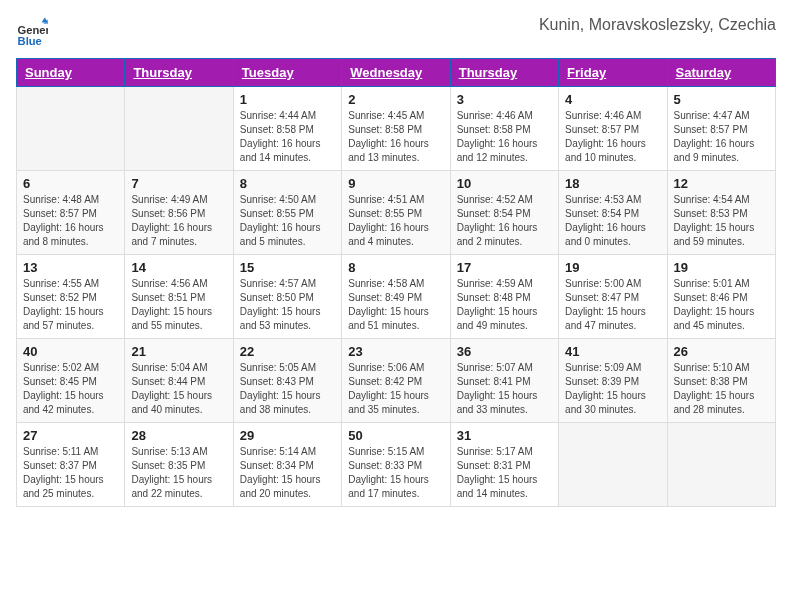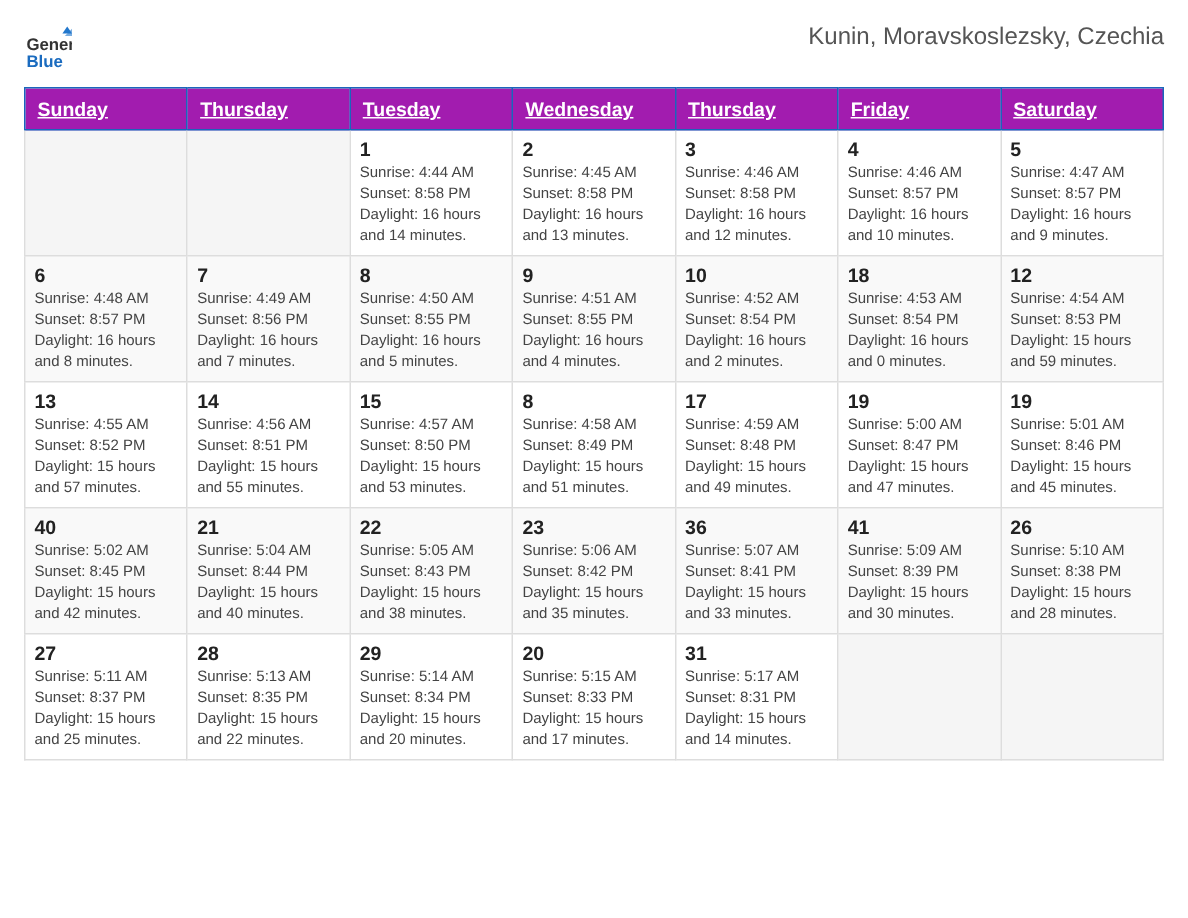--- a/index.html
+++ b/index.html
@@ -233,21 +233,21 @@
         </td>
         <td>
           <span class="day-number">28</span>
           <div class="day-info">Sunrise: 5:13 AM<br>Sunset: 8:35 PM<br>Daylight: 15 hours and 22 minutes.</div>
         </td>
         <td>
           <span class="day-number">29</span>
           <div class="day-info">Sunrise: 5:14 AM<br>Sunset: 8:34 PM<br>Daylight: 15 hours and 20 minutes.</div>
         </td>
         <td>
-          <span class="day-number">20</span>
+          <span class="day-number">50</span>
           <div class="day-info">Sunrise: 5:15 AM<br>Sunset: 8:33 PM<br>Daylight: 15 hours and 17 minutes.</div>
         </td>
         <td>
           <span class="day-number">31</span>
           <div class="day-info">Sunrise: 5:17 AM<br>Sunset: 8:31 PM<br>Daylight: 15 hours and 14 minutes.</div>
         </td>
         <td class="empty-cell"></td>
         <td class="empty-cell"></td>
       </tr>
     </tbody>

